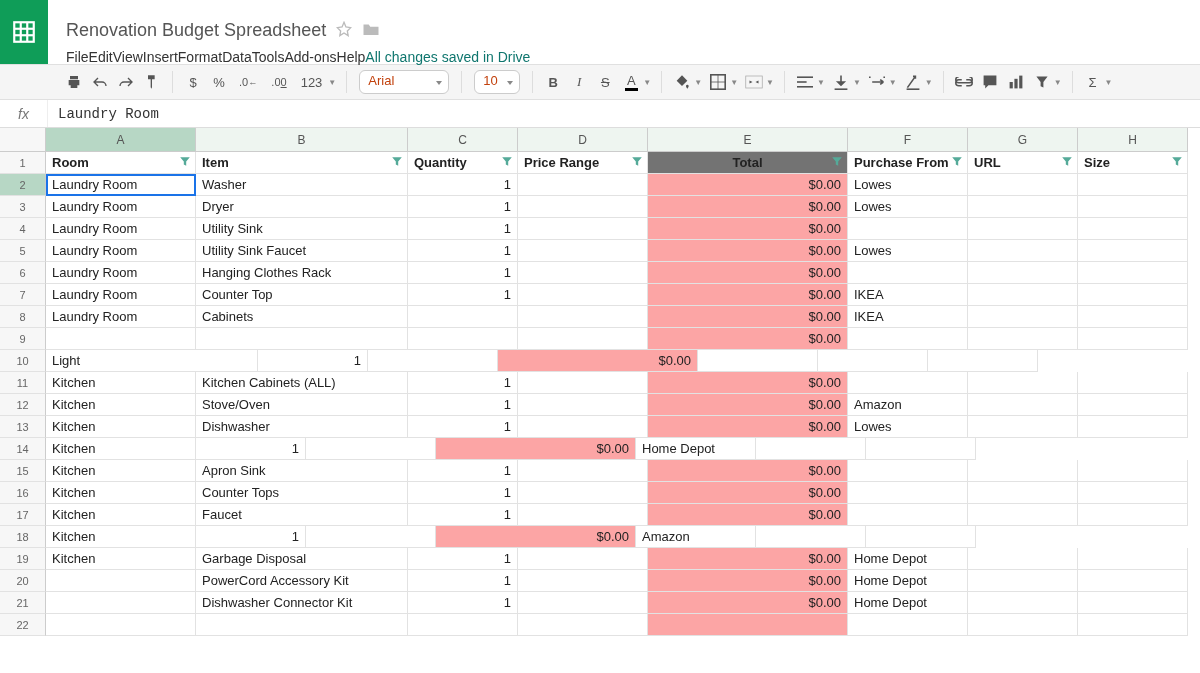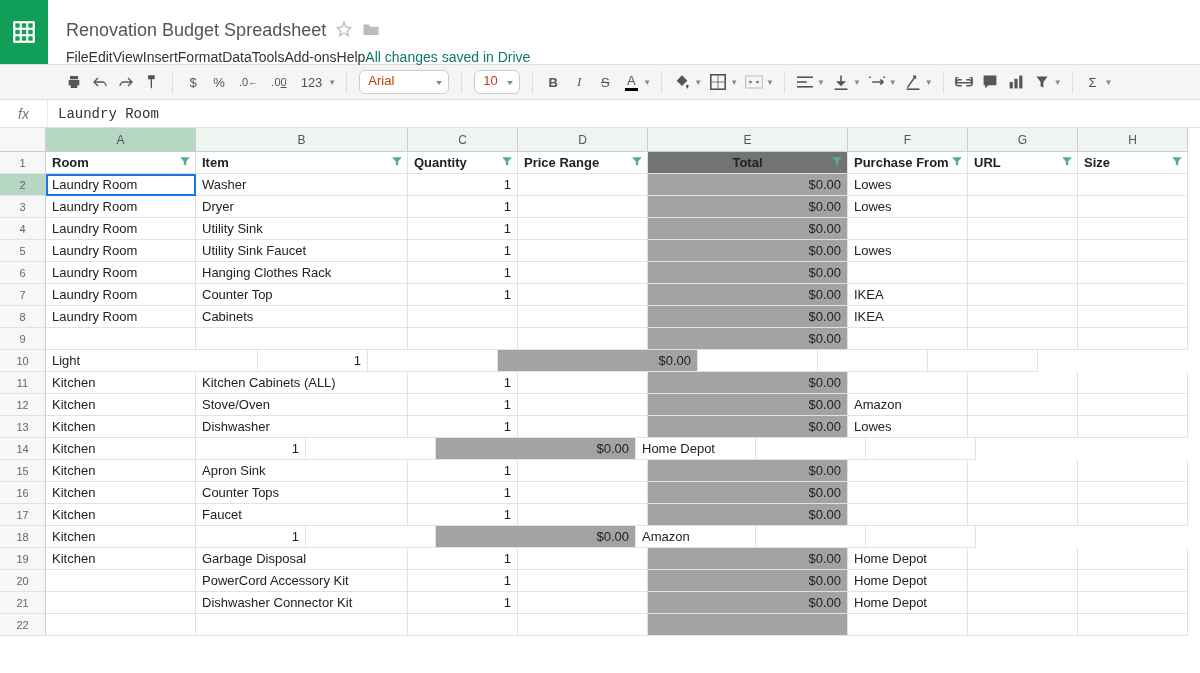--- a/index.html
+++ b/index.html
@@ -36,21 +36,21 @@
   .col-headers { display: flex; height: 24px; }
   .row-headers-space { width: 46px; background: #f7f7f7; border-right: 1px solid #ccc; border-bottom: 1px solid #ccc; }
   .col-h { background: #eef5f0; border-right: 1px solid #ccc; border-bottom: 1px solid #ccc; display: flex; align-items: center; justify-content: center; font-size: 12px; color: #555; position: relative; }
   .col-h.sel { background: #b7d7c5; }
   .grid-row { display: flex; height: 22px; }
   .row-h { width: 46px; background: #f7f7f7; border-right: 1px solid #ccc; border-bottom: 1px solid #e2e2e2; display: flex; align-items: center; justify-content: center; font-size: 11px; color: #666; }
   .row-h.sel { background: #b7d7c5; }
   .cell { border-right: 1px solid #e2e2e2; border-bottom: 1px solid #e2e2e2; padding: 0 6px; display: flex; align-items: center; font-size: 13px; overflow: hidden; white-space: nowrap; }
   .cell.num { justify-content: flex-end; }
   .cell.hdr { font-weight: bold; position: relative; }
-  .cell.total-col { background: #a3a3a3; }
+  .cell.total-col { background: #fca5a5; }
   .cell.total-hdr { background: #737373; justify-content: center; font-weight: bold; }
   .cell.selected { outline: 2px solid #1a73e8; outline-offset: -2px; }
   .filter-icon { position: absolute; right: 4px; top: 50%; transform: translateY(-50%); color: #6a8; }
 
   
   .c-A { width: 150px; }
   .c-B { width: 212px; }
   .c-C { width: 110px; }
   .c-D { width: 130px; }
   .c-E { width: 200px; }

